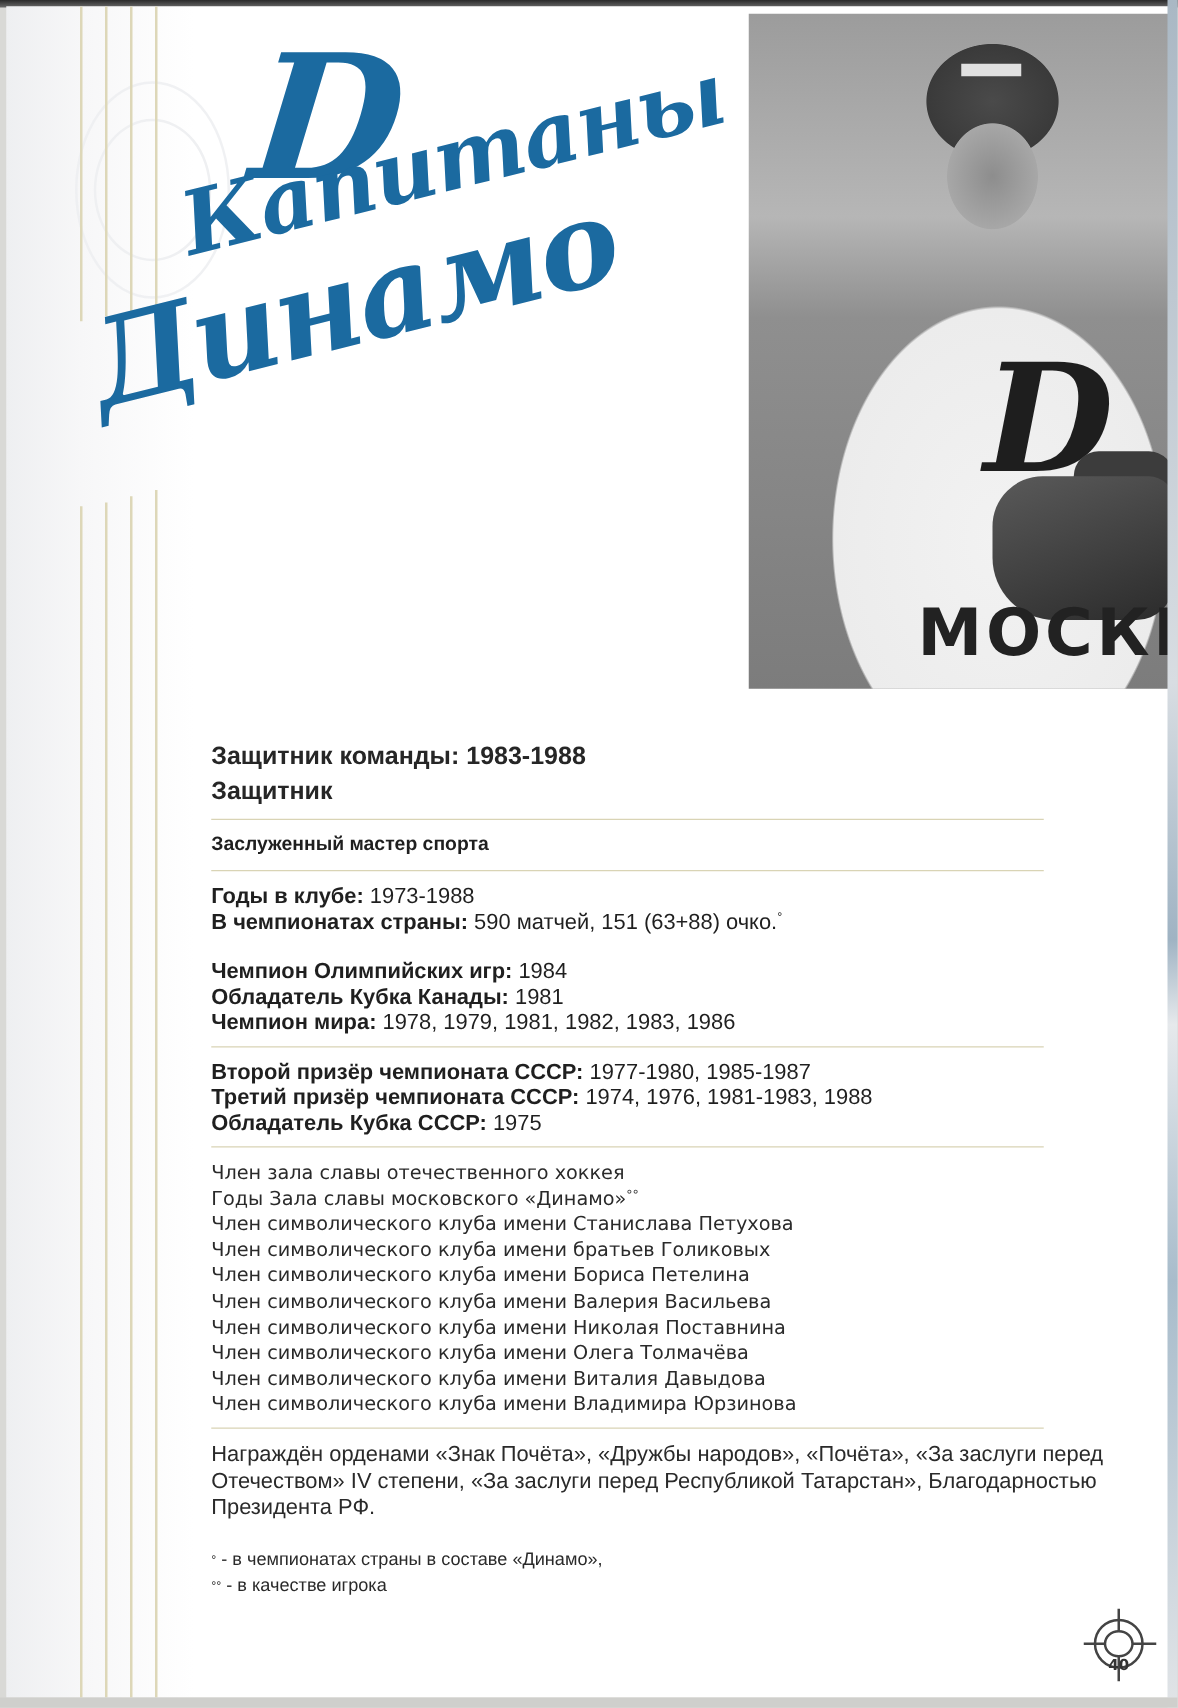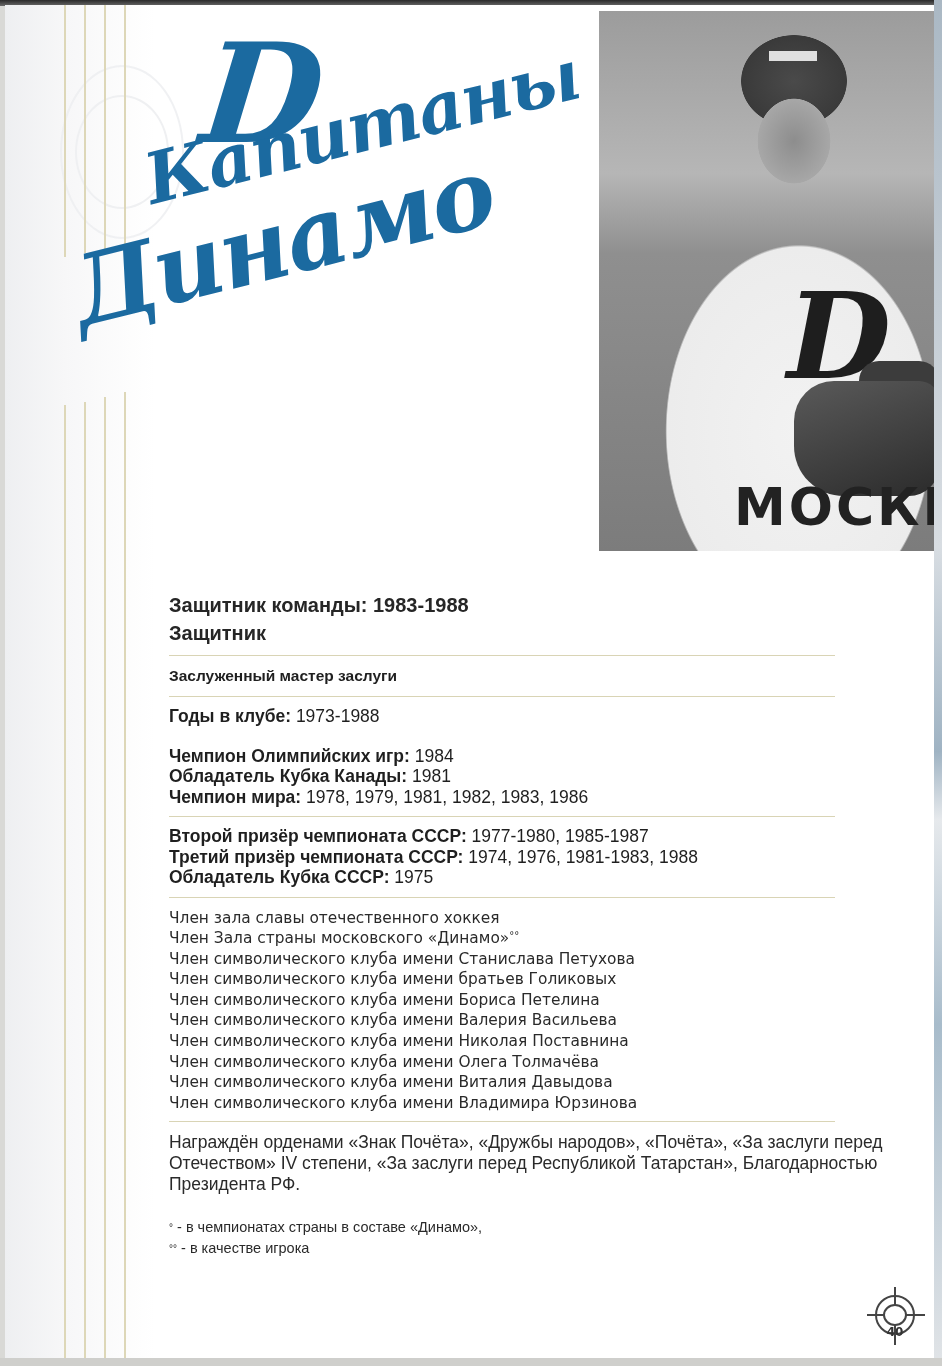--- a/index.html
+++ b/index.html
@@ -299,29 +299,33 @@
     <div class="role">
       <div>
         <span>Защитник команды:</span>
         <span class="val">1983-1988</span>
       </div>
       <div>Защитник</div>
     </div>
 
     <div class="hr" style="margin-top:8px;"></div>
 
-    <div class="rank">Заслуженный мастер заслуги</div>
+    <div class="rank">Заслуженный мастер спорта</div>
 
     <div class="hr"></div>
 
     <div class="facts">
       <div>
         <b>Годы в клубе:</b>
         <span class="v">1973-1988</span>
       </div>
+      <div>
+        <b>В чемпионатах страны:</b>
+        <span class="v">590 матчей, 151 (63+88) очко.</span><span class="sup">°</span>
+      </div>
     </div>
 
     <div class="facts" style="padding-top:10px;">
       <div>
         <b>Чемпион Олимпийских игр:</b>
         <span class="v">1984</span>
       </div>
       <div>
         <b>Обладатель Кубка Канады:</b>
         <span class="v">1981</span>
@@ -346,21 +350,21 @@
       <div>
         <b>Обладатель Кубка СССР:</b>
         <span class="v">1975</span>
       </div>
     </div>
 
     <div class="hr"></div>
 
     <div class="members">
       <div><span>Член зала славы отечественного хоккея</span></div>
-      <div><span>Член Зала страны московского «Динамо»</span><span class="sup">°°</span></div>
+      <div><span>Годы Зала славы московского «Динамо»</span><span class="sup">°°</span></div>
       <div><span>Член символического клуба имени Станислава Петухова</span></div>
       <div><span>Член символического клуба имени братьев Голиковых</span></div>
       <div><span>Член символического клуба имени Бориса Петелина</span></div>
       <div><span>Член символического клуба имени Валерия Васильева</span></div>
       <div><span>Член символического клуба имени Николая Поставнина</span></div>
       <div><span>Член символического клуба имени Олега Толмачёва</span></div>
       <div><span>Член символического клуба имени Виталия Давыдова</span></div>
       <div><span>Член символического клуба имени Владимира Юрзинова</span></div>
     </div>
 

